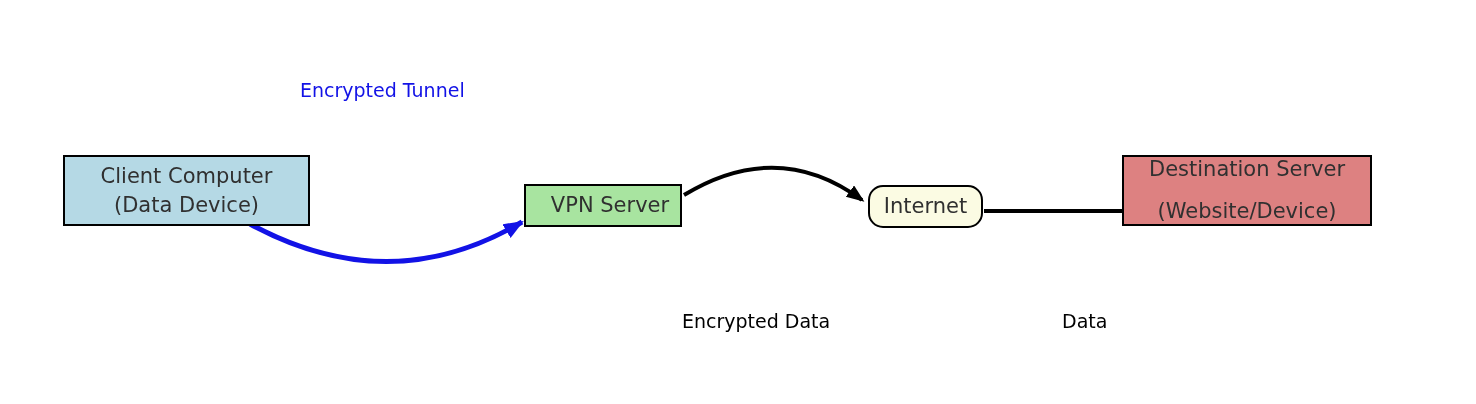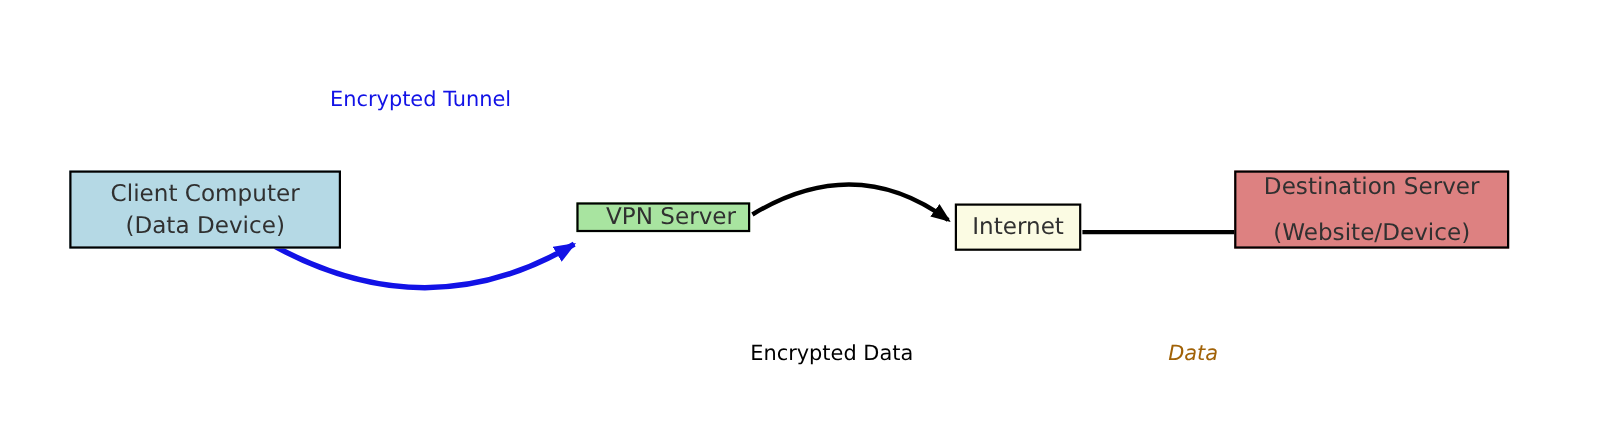--- a/index.html
+++ b/index.html
@@ -35,21 +35,21 @@
     flex-direction: column;
     align-items: center;
     justify-content: center;
     text-align: center;
     font-size: 21px;
     line-height: 1.38;
     color: #303030;
     white-space: nowrap;
   }
   #client-box      { left: 63px;   top: 155px; width: 247px; height: 71px; }
-  #vpn-box         { left: 524px;  top: 184px; width: 158px; height: 27px; padding-left: 14px; }
+  #vpn-box         { left: 524px;  top: 184px; width: 158px; height: 43px; padding-left: 14px; }
   #internet-box    { left: 868px;  top: 185px; width: 115px; height: 43px; }
   #destination-box { left: 1122px; top: 155px; width: 250px; height: 71px; }
   .float-label {
     position: absolute;
     font-size: 19px;
     color: #000000;
     white-space: nowrap;
   }
   #tunnel-label  { left: 300px;  top: 79px;  }
   #encdata-label { left: 682px;  top: 310px; }
@@ -79,28 +79,28 @@
 
   <div class="box" id="client-box" style="background-color: rgb(181, 217, 229);">
     <span>Client Computer</span>
     <span>(Data Device)</span>
   </div>
 
   <div class="box" id="vpn-box" style="background-color: rgb(168, 228, 160);">
     <span>VPN Server</span>
   </div>
 
-  <div class="box" id="internet-box" style="background-color: rgb(251, 251, 227);">
+  <div class="box" id="internet-box" style="background-color: rgb(251, 251, 227); border-radius: 15px;">
     <span>Internet</span>
   </div>
 
   <div class="box" id="destination-box" style="background-color: rgb(221, 129, 129); gap: 13px;">
     <span>Destination Server</span>
     <span>(Website/Device)</span>
   </div>
 
   <div class="float-label" id="encdata-label" style="color: rgb(0, 0, 0);">Encrypted Data</div>
 
   <div class="float-label" id="tunnel-label" style="color: rgb(18, 18, 230);">Encrypted Tunnel</div>
 
-  <div class="float-label" id="data-label" style="color: #a16207; font-style: italic;">Data</div>
+  <div class="float-label" id="data-label" style="color: #000000;">Data</div>
 
 </div>
 
 </body></html>

